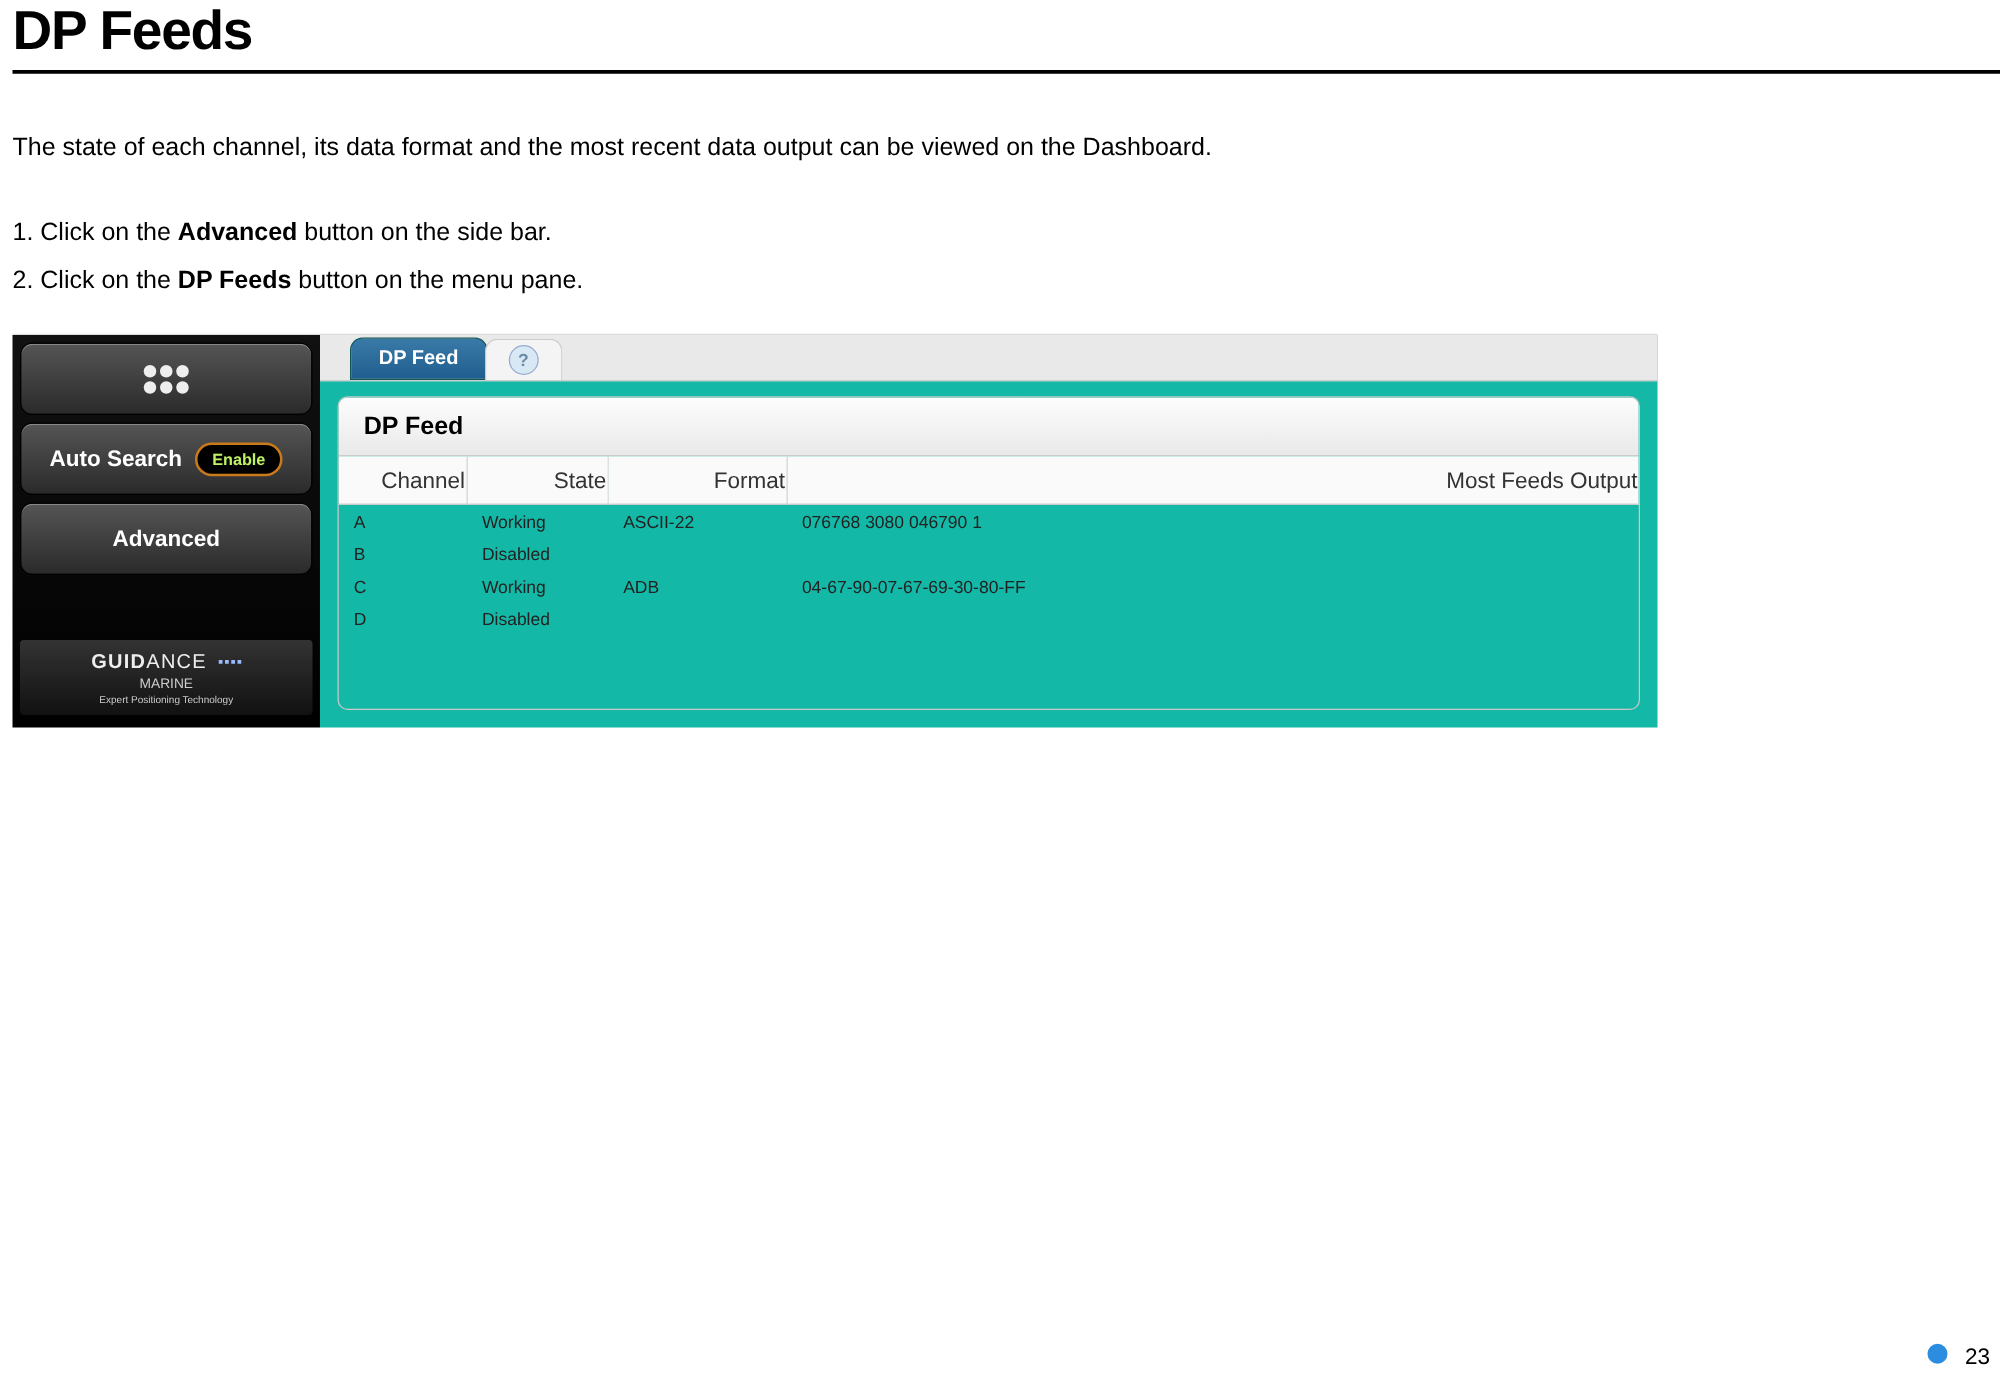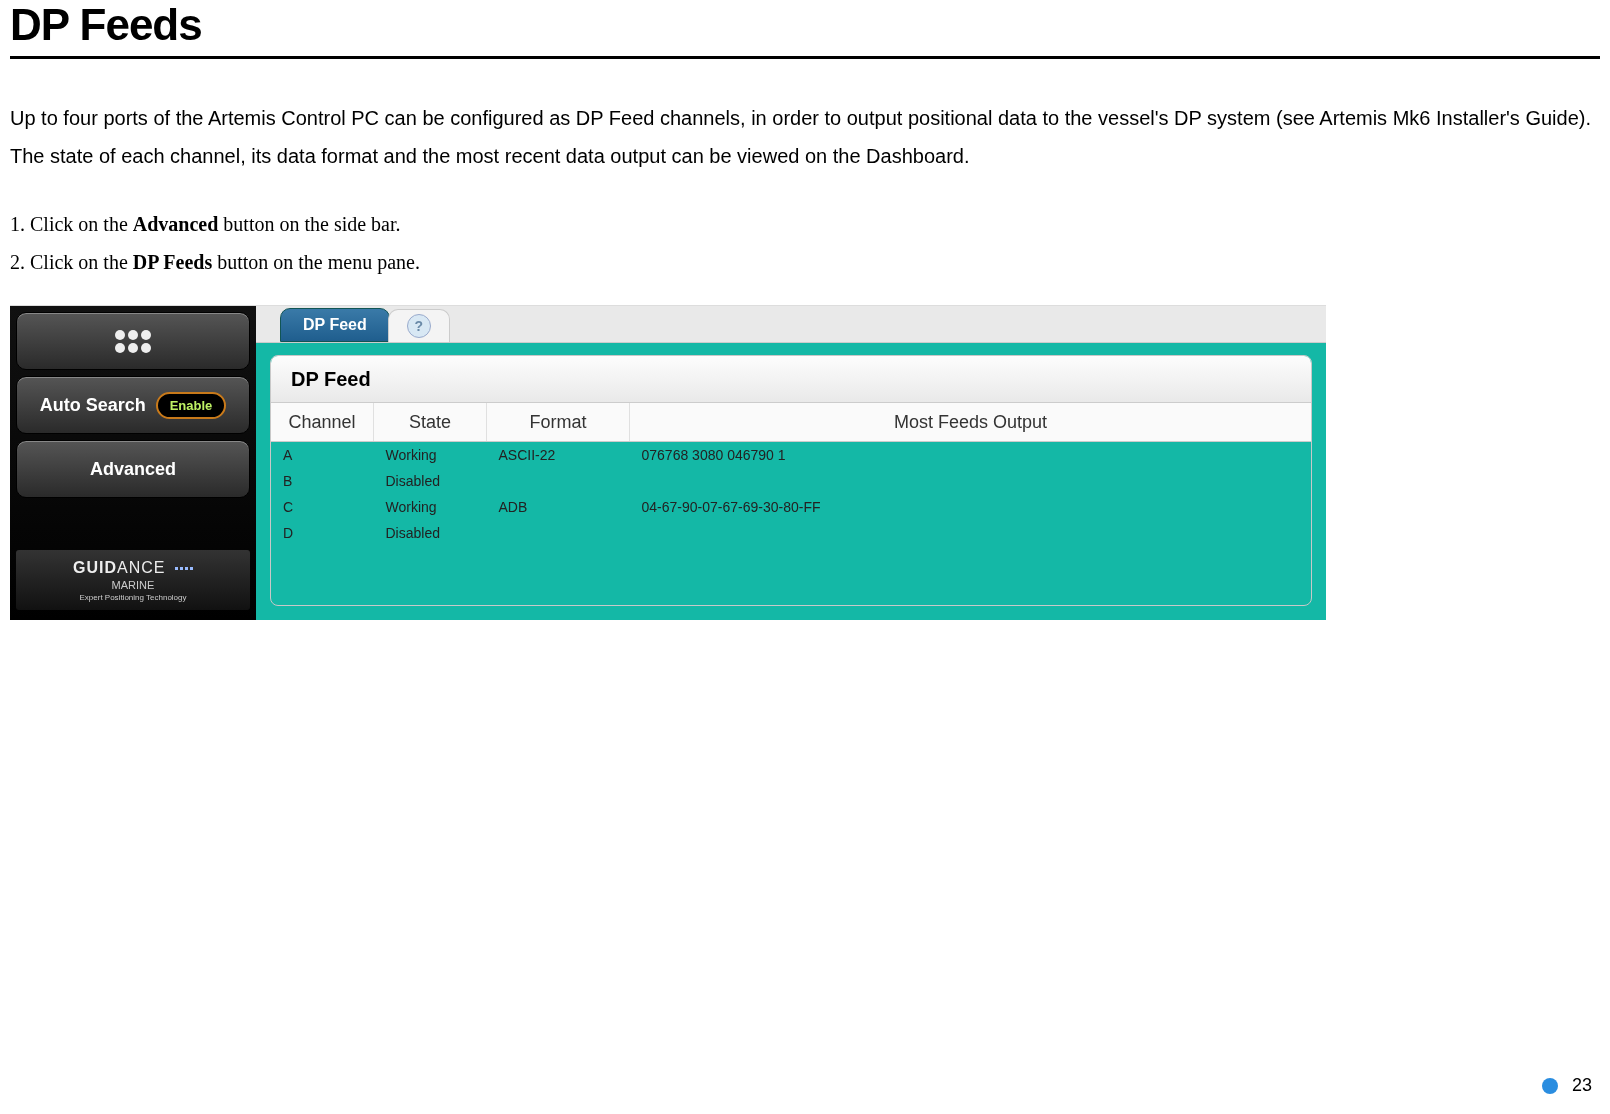--- a/index.html
+++ b/index.html
@@ -1,21 +1,21 @@
 <!DOCTYPE html>
 <html><head>
 <meta charset="utf-8">
 <style>
   html,body{margin:0;padding:0;background:#fff;font-family:Arial,Helvetica,sans-serif;color:#000;}
   .page{width:1610px;height:1114px;position:relative;box-sizing:border-box;padding:0 10px;}
   h1{font-size:44px;font-weight:700;margin:0 0 6px 0;letter-spacing:-1px;font-family:Arial,Helvetica,sans-serif;}
   .rule{height:3px;background:#000;margin:0 0 40px 0;}
   .intro{font-size:20px;line-height:1.9;margin:0 0 30px 0;}
   h2{font-size:28px;font-weight:700;margin:0 0 6px 0;}
-  .steps{font-size:20px;line-height:1.9;margin:0 0 24px 0;font-family:Liberation Serif, serif;}
+  .steps{font-size:20px;line-height:1.9;margin:0 0 24px 0;}
   .steps b{font-weight:700;}
   
   .shot{display:flex;width:1316px;height:314px;border-top:1px solid #ddd;}
   
   .side{width:246px;background:linear-gradient(#111,#000);position:relative;display:flex;flex-direction:column;gap:6px;padding:6px 6px 4px 6px;box-sizing:border-box;}
   .side .btn{background:linear-gradient(#555,#2a2a2a);border:1px solid #000;border-radius:10px;height:56px;color:#fff;display:flex;align-items:center;justify-content:center;font-size:18px;font-weight:700;gap:10px;box-shadow:inset 0 1px 0 rgba(255,255,255,.3);}
   .side .btn.dots{justify-content:center;gap:4px;}
   .dot{width:10px;height:10px;background:#eee;border-radius:50%;}
   .dotcluster{display:flex;flex-direction:column;gap:3px;}
   .dotrow{display:flex;gap:3px;}
@@ -27,39 +27,38 @@
   .d2{width:3px;height:3px;background:#9bf;}
   
   .panel{flex:1;background:#14b8a6;display:flex;flex-direction:column;}
   .tabs{height:36px;background:#e9e9e9;display:flex;align-items:flex-end;padding-left:24px;border-bottom:1px solid #ccc;}
   .tab{background:linear-gradient(#3a7aa8,#1f5e8e);color:#fff;font-weight:700;font-size:16px;height:32px;border-radius:10px 10px 0 0;padding:0 22px;display:flex;align-items:center;border:1px solid #155;}
   .tab2{width:60px;height:32px;background:#f4f4f4;border:1px solid #ccc;border-bottom:none;border-radius:10px 10px 0 0;margin-left:-2px;display:flex;align-items:center;justify-content:center;}
   .qmark{width:22px;height:22px;border-radius:50%;background:#d8e8f4;border:1px solid #9ac;display:flex;align-items:center;justify-content:center;color:#6a8aa8;font-weight:700;font-size:14px;}
   .card{margin:12px 14px 14px 14px;border:1px solid #c8c8c8;border-radius:8px;flex:1;display:flex;flex-direction:column;overflow:hidden;}
   .cardhead{background:linear-gradient(#fdfdfd,#e9e9e9);height:46px;display:flex;align-items:center;padding:0 20px;font-size:20px;font-weight:700;border-bottom:1px solid #ccc;}
   table{width:100%;border-collapse:collapse;font-size:15px;}
-  thead th{font-weight:400;font-size:18px;color:#333;height:36px;border-bottom:1px solid #ccc;border-right:1px solid #e0e0e0;background:#fafafa;}
+  thead th{font-weight:400;font-size:18px;color:#333;height:36px;border-bottom:1px solid #ccc;border-right:1px solid #e0e0e0;background:#fafafa;text-align:right;}
   thead th:last-child{border-right:none;}
   tbody td{height:26px;padding:0 12px;font-size:14px;color:#222;}
   .col-ch{width:100px;}
   .col-st{width:110px;}
   .col-fm{width:140px;}
   
-  .foot{position:absolute;right:18px;bottom:18px;display:flex;align-items:center;gap:14px;font-size:18px;color:#000;}
+  .foot{position:absolute;right:18px;bottom:18px;display:flex;gap:14px;font-size:18px;color:#000;}
   .bluedot{width:16px;height:16px;border-radius:50%;background:#2a8de0;}
 </style>
 </head>
 <body>
 
 <div class="page">
   <h1>DP Feeds</h1>
   <div class="rule"></div>
 
   <div class="intro">
-    <div>Up to four ports of the Artemis Control PC can be configured as DP Feed channels, in order to output positional data to the vessel's DP system (see Artemis Mk6 Installer's Guide).</div>
     <div>The state of each channel, its data format and the most recent data output can be viewed on the Dashboard.</div>
   </div>
 
   <div class="steps">
     <div>
       <span>1. Click on the </span><b>Advanced</b><span> button on the side bar.</span>
     </div>
     <div>
       <span>2. Click on the </span><b>DP Feeds</b><span> button on the menu pane.</span>
     </div>

